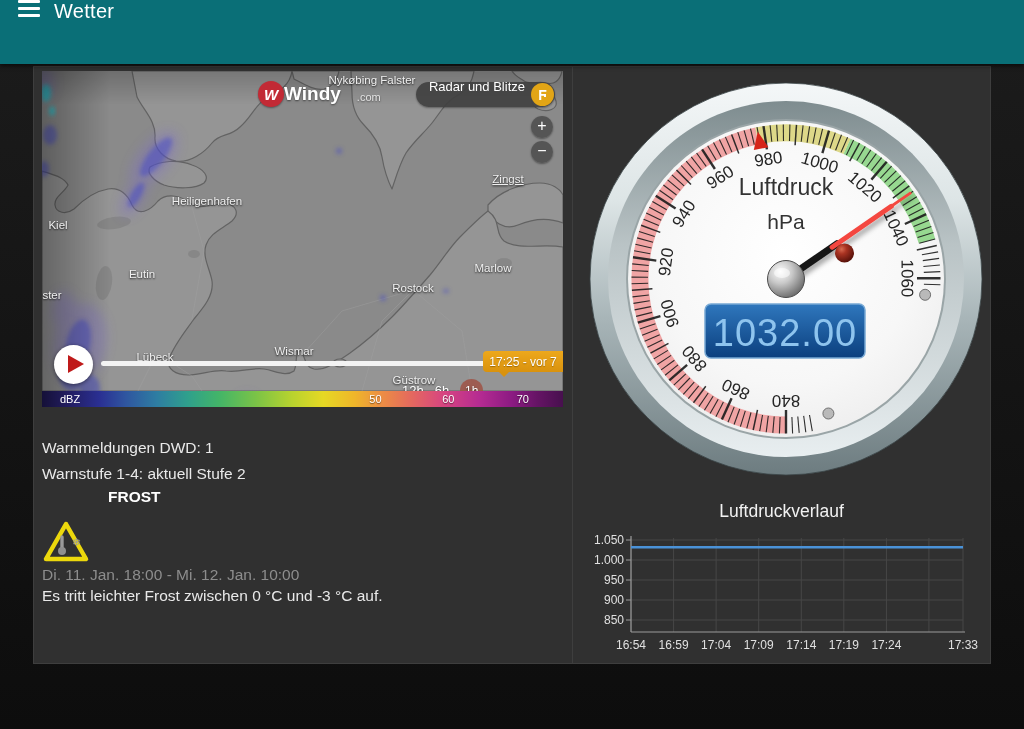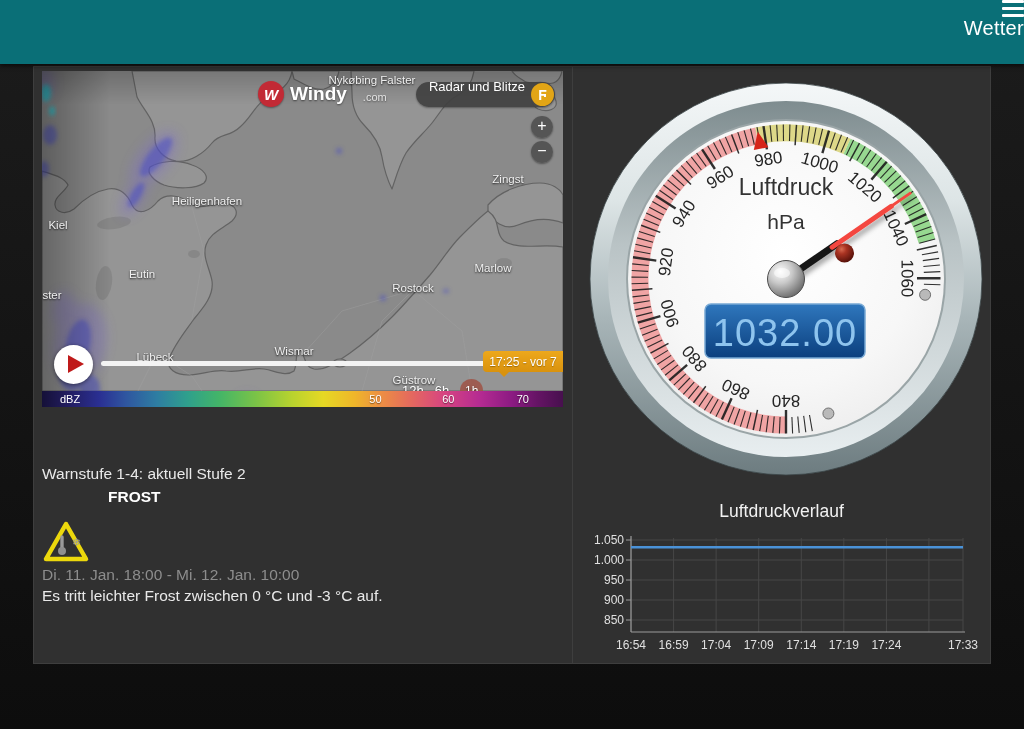--- a/index.html
+++ b/index.html
@@ -2,22 +2,22 @@
 <html><head>
 <meta charset="utf-8">
 <style>
   * { margin:0; padding:0; box-sizing:border-box; }
   html,body { width:1024px; height:729px; overflow:hidden;
     font-family:"Liberation Sans", sans-serif;
     background:linear-gradient(#1c1c1c, #0d0d0d); }
 
   
   .appbar { position:absolute; left:0; top:0; width:1024px; height:64px;
-    background:#0a6f77; display:flex; align-items:flex-end;
-    box-shadow:0 2px 4px rgba(0,0,0,.6); z-index:5;flex-direction:column; }
+    background:#0a6f77; display:flex; align-items:flex-start;
+    box-shadow:0 2px 4px rgba(0,0,0,.6); z-index:5; }
   .hamburger { width:22px; height:17px; margin-left:18px; cursor:pointer;
     display:flex; flex-direction:column; justify-content:space-between; }
   .hamburger i { display:block; height:2.6px; background:#fff; border-radius:1px; }
   .appbar h1 { color:#fff; font-size:20px; font-weight:400; margin-left:14px; letter-spacing:.3px; }
 
   
   .panel { position:absolute; top:66px; height:598px; background:#303030;
     border:1px solid #3e3e3e; }
   .panel.left  { left:33px;  width:539px; border-right:none; }
   .panel.right { left:572px; width:419px; }
@@ -30,21 +30,21 @@
     background:linear-gradient(to right, rgba(0,0,0,.32), rgba(0,0,0,0) 13%),
                linear-gradient(to bottom, rgba(0,0,0,.20), rgba(0,0,0,0) 10%); }
   .city { position:absolute; transform:translate(-50%,-50%); color:#efefef;
     font-size:11.5px; text-shadow:0 1px 2px rgba(0,0,0,.85); white-space:nowrap;text-align:center; }
 
   .windy-logo { position:absolute; left:216px; top:10px; display:flex; align-items:center; }
   .windy-badge { width:26px; height:26px; border-radius:50%; background:#c22a35;
     color:#fff; font-weight:700; font-size:15px; font-style:italic;
     display:flex; align-items:center; justify-content:center;
     box-shadow:0 1px 2px rgba(0,0,0,.4); }
-  .windy-word { color:#fff; font-size:19px; font-weight:700; margin-left:6px;
+  .windy-word { color:#fff; font-size:19px; font-weight:700; 
     text-shadow:0 1px 2px rgba(0,0,0,.5); }
   .windy-tld { color:#e3e3e3; font-size:11px; margin-left:16px; margin-top:6px;
     text-shadow:0 1px 2px rgba(0,0,0,.5); }
 
   .layer-btn { position:absolute; right:8px; top:11px; height:25px;
     background:rgba(64,64,64,.92); border-radius:13px; color:#fff; font-size:13px;
     display:flex; align-items:center; padding:0 30px 16px 13px; cursor:pointer;
     box-shadow:0 1px 2px rgba(0,0,0,.35); }
   .bolt-badge { position:absolute; right:1px; top:1px; width:23px; height:23px;
     border-radius:50%; background:#e2a516; color:#fff; font-size:14px; font-weight:700;
@@ -181,21 +181,21 @@
         </g>
         <g fill="#2fc4cf" opacity=".85" filter="url(#b2)">
           <ellipse cx="4" cy="22" rx="5" ry="9"></ellipse>
           <ellipse cx="10" cy="40" rx="3" ry="5"></ellipse>
         </g>
       </g>
     </svg>
     <div class="vignette"></div>
     <div id="city-layer">
         <div class="city" style="left: 330px; top: 9px;">Nykøbing Falster</div>
-        <div class="city" style="left: 466px; top: 108px;">Zingst</div>
+        <div class="city" style="left: 466px; top: 108px; text-decoration: underline;">Zingst</div>
         <div class="city" style="left: 16px; top: 146px; margin-top: 8px;">Kiel</div>
         <div class="city" style="left: 165px; top: 130px;">Heiligenhafen</div>
         <div class="city" style="left: 100px; top: 203px;">Eutin</div>
         <div class="city" style="left: 451px; top: 197px;">Marlow</div>
         <div class="city" style="left: 371px; top: 217px;">Rostock</div>
         <div class="city" style="left: 10px; top: 224px;">ster</div>
         <div class="city" style="left: 113px; top: 286px;">Lübeck</div>
         <div class="city" style="left: 252px; top: 280px;">Wismar</div>
         <div class="city" style="left: 372px; top: 309px;">Güstrow</div>
       </div>
@@ -225,20 +225,21 @@
         <span class="tb">6h</span>
         <span class="tb active">1h</span>
       </div>
 
     <div class="legend">
       <span class="unit">dBZ</span>
       <span id="legend-ticks"><span class="ltick" style="left: 64%;">50</span><span class="ltick" style="left: 78%;">60</span><span class="ltick" style="left: 92.3%;">70</span></span>
     </div>
   </div>
 
+  <div class="warn-line" style="top:372px">Warnmeldungen DWD: 1</div>
   <div class="warn-line" style="top:398px">Warnstufe 1-4: aktuell Stufe 2</div>
   <div class="warn-event" style="top:421px">FROST</div>
   <svg class="warn-icon" width="48" height="44" viewBox="0 0 48 44">
     <path d="M24,4 L44,39 L4,39 Z" fill="none" stroke="#ecd80c" stroke-width="4.5" stroke-linejoin="round"></path>
     <line x1="20" y1="17" x2="20" y2="28" stroke="#9a9a9a" stroke-width="3.4" stroke-linecap="round"></line>
     <circle cx="20" cy="31" r="4" fill="#8f8f8f"></circle>
     <text x="30" y="26" font-size="11" fill="#9a9a9a">❄</text>
   </svg>
   <div class="warn-period">Di. 11. Jan. 18:00 - Mi. 12. Jan. 10:00</div>
   <div class="warn-desc">Es tritt leichter Frost zwischen 0 °C und -3 °C auf.</div>

